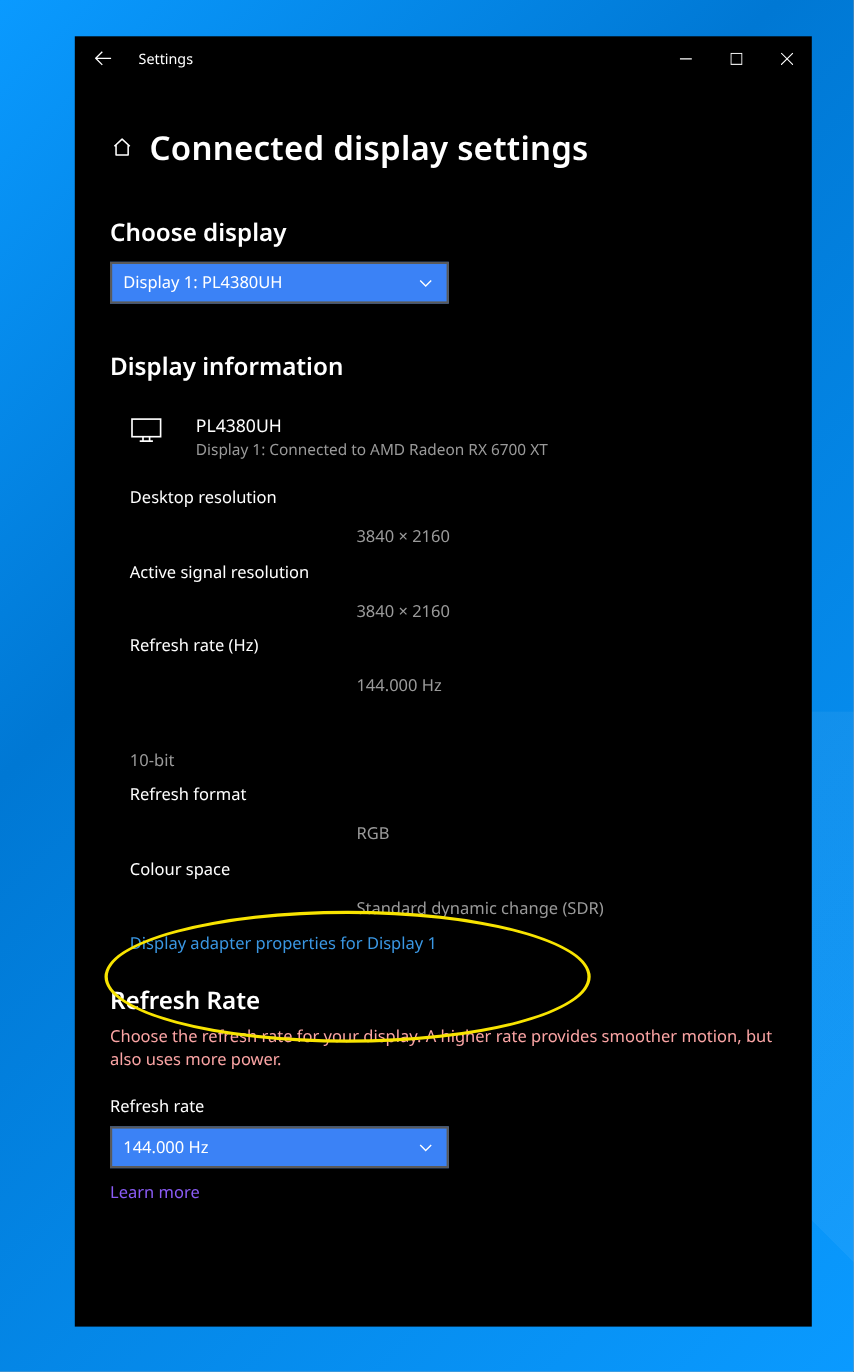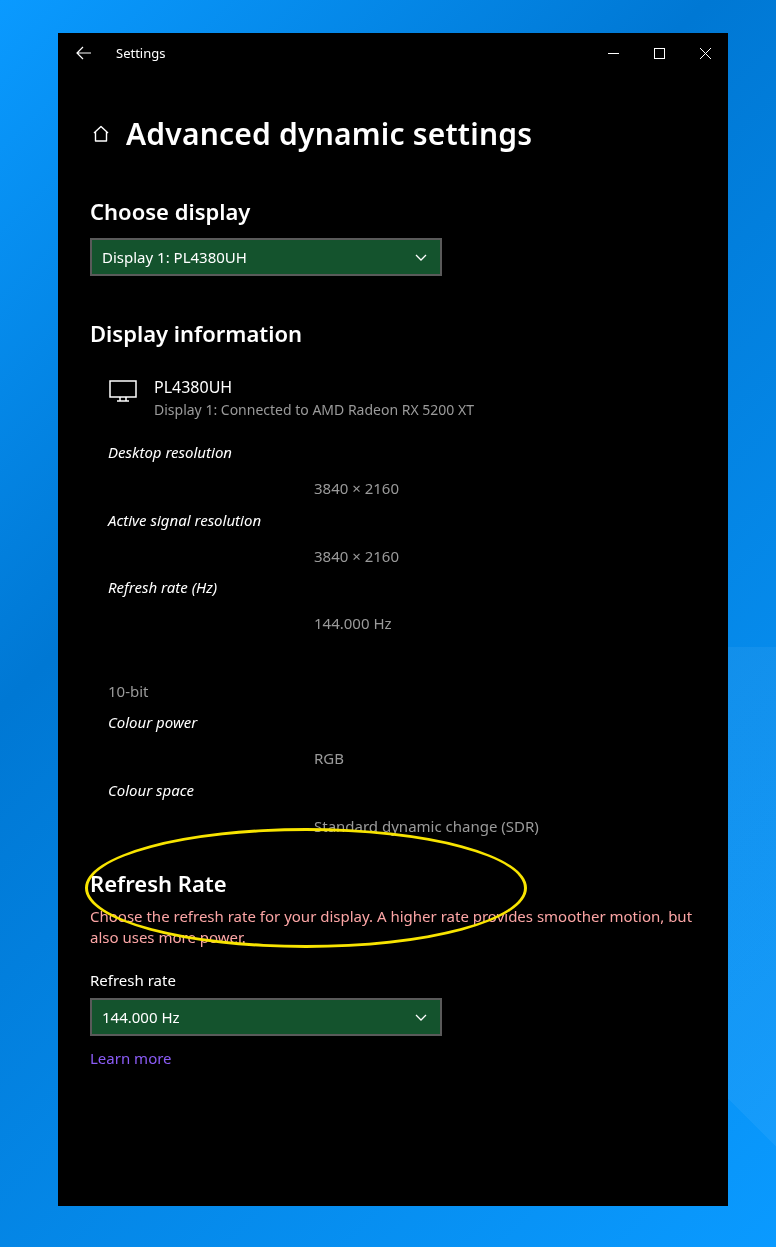--- a/index.html
+++ b/index.html
@@ -11,21 +11,21 @@
     overflow: hidden;
   }
   .desktop-accent {
     position: absolute;
     right: 0; bottom: 0;
     width: 400px; height: 600px;
     background: linear-gradient(45deg, transparent 50%, rgba(255,255,255,0.05) 50%);
   }
   .window {
     position: absolute;
-    top: 33px; left: 58px;
+    top: 33px; left: 68px;
     width: 670px; height: 1173px;
     background: #000;
     color: #fff;
     display: flex;
     flex-direction: column;
   }
   .titlebar {
     height: 40px;
     display: flex;
     align-items: center;
@@ -72,51 +72,51 @@
     color: #fff;
   }
   .helptext {
     font-size: 15px;
     color: #fca5a5;
     margin-top: 8px;
     line-height: 1.4;
   }
   .dropdown {
     margin-top: 12px;
-    width: 352px;
+    width: 308px;
     height: 38px;
     border: 2px solid #5a5a5a;
     display: flex;
     align-items: center;
     padding: 0 12px 0 10px;
     cursor: pointer;
     font-size: 15px;
     justify-content: space-between;
-    background: #14532d;
+    background: #3b82f6;
   }
   .chev { display:flex; align-items:center; }
   .display-info {
     display: flex;
-    gap: 16px;
+    gap: 30px;
     margin-top: 28px;
     padding-left: 18px;
   }
   .monitor-icon { width: 30px; }
   .disp-name { font-size: 16px; }
   .disp-sub { font-size: 14px; color: #9a9a9a; margin-top: 2px; }
   .info-table {
     margin-top: 18px;
     padding-left: 18px;
     font-size: 15px;
   }
   .info-row {
     display: flex;
     line-height: 2.1;
   }
-  .info-key { width: 206px; color: #fff; font-style: italic; }
+  .info-key { width: 206px; color: #fff; }
   .info-val { color: #9a9a9a; margin-top: 36px; }
   .link {
     color: #3a97e3;
     font-size: 15px;
     margin-top: 6px;
     cursor: pointer;
     display: inline-block;
   }
   .refresh-section { margin-top: 26px; }
   .field-label { font-size: 15px; margin-top: 22px; display:block;}
@@ -172,21 +172,21 @@
   </div>
 
   <div class="content">
 
     <div class="page-header">
       <div class="home-icon">
         <svg width="20" height="20" viewBox="0 0 20 20">
           <path d="M3 9 L10 2.5 L17 9 M4.5 8 V17 H15.5 V8" stroke="#fff" stroke-width="1.4" fill="none" stroke-linejoin="round"></path>
         </svg>
       </div>
-      <div class="page-title">Advanced dynamic settings</div>
+      <div class="page-title">Connected display settings</div>
     </div>
 
     <div class="section">
       <h2>Choose display</h2>
       <div class="dropdown">
         <span>Display 1: PL4380UH</span>
         <span class="chev">
           <svg width="14" height="14" viewBox="0 0 14 14">
               <path d="M2 5 L7 10 L12 5" stroke="#fff" stroke-width="1.3" fill="none"></path>
             </svg>
@@ -199,48 +199,49 @@
 
       <div class="display-info">
         <div class="monitor-icon">
           <svg width="30" height="30" viewBox="0 0 30 30">
             <rect x="2" y="5" width="26" height="16" stroke="#fff" stroke-width="1.5" fill="none"></rect>
             <path d="M12 21 V25 M18 21 V25 M9 25 H21" stroke="#fff" stroke-width="1.5"></path>
           </svg>
         </div>
         <div>
           <div class="disp-name">PL4380UH</div>
-          <div class="disp-sub">Display 1: Connected to AMD Radeon RX 5200 XT</div>
+          <div class="disp-sub">Display 1: Connected to AMD Radeon RX 6700 XT</div>
         </div>
       </div>
 
       <div class="info-table">
         <div class="info-row">
           <div class="info-key">Desktop resolution</div>
           <div class="info-val">3840 × 2160</div>
         </div>
         <div class="info-row">
           <div class="info-key">Active signal resolution</div>
           <div class="info-val">3840 × 2160</div>
         </div>
         <div class="info-row">
           <div class="info-key">Refresh rate (Hz)</div>
           <div class="info-val">144.000 Hz</div>
         </div>
         <div class="info-row">
           <div class="info-val">10-bit</div>
         </div>
         <div class="info-row">
-          <div class="info-key">Colour power</div>
+          <div class="info-key">Refresh format</div>
           <div class="info-val">RGB</div>
         </div>
         <div class="info-row">
           <div class="info-key">Colour space</div>
           <div class="info-val">Standard dynamic change (SDR)</div>
         </div>
+        <span class="link">Display adapter properties for Display 1</span>
       </div>
     </div>
 
     <div class="section refresh-section">
       <h2>Refresh Rate</h2>
       <div class="helptext">Choose the refresh rate for your display. A higher rate provides smoother motion, but also uses more power.</div>
       <span class="field-label">Refresh rate</span>
       <div class="dropdown" style="margin-top:8px;">
         <span>144.000 Hz</span>
         <span class="chev">

